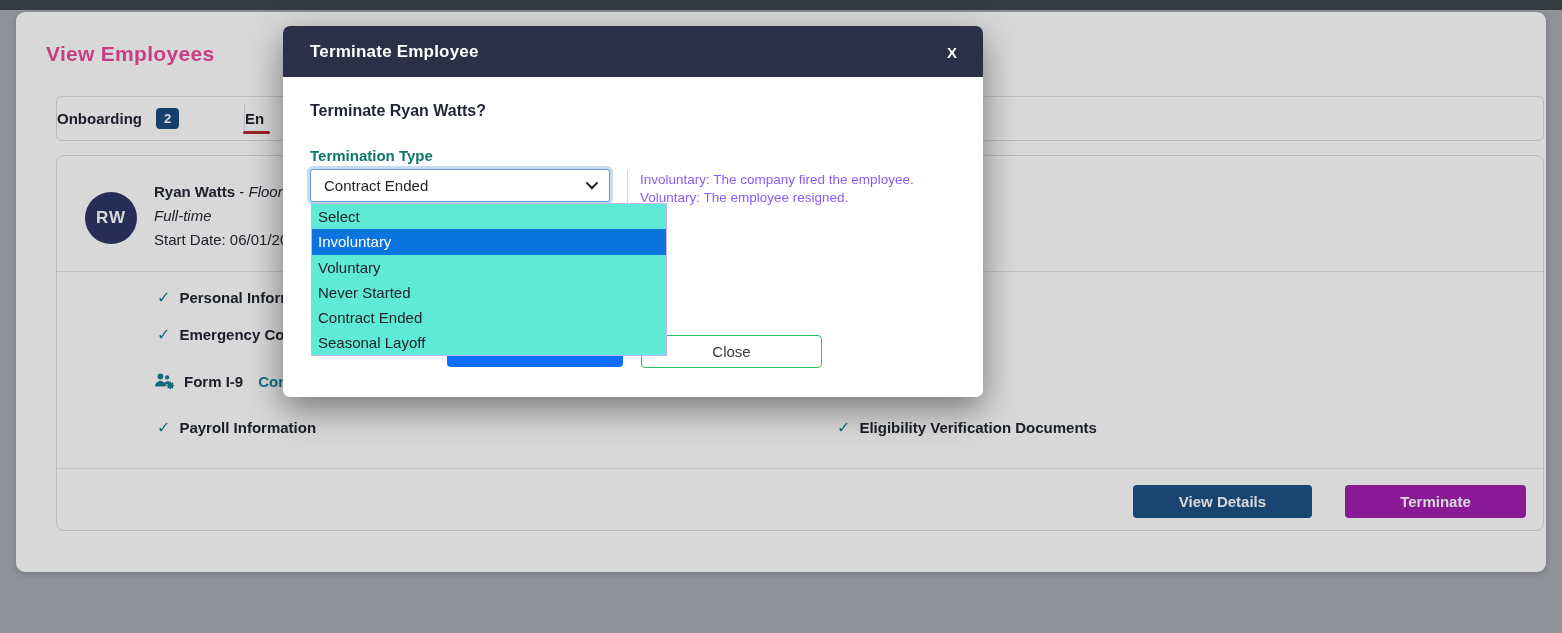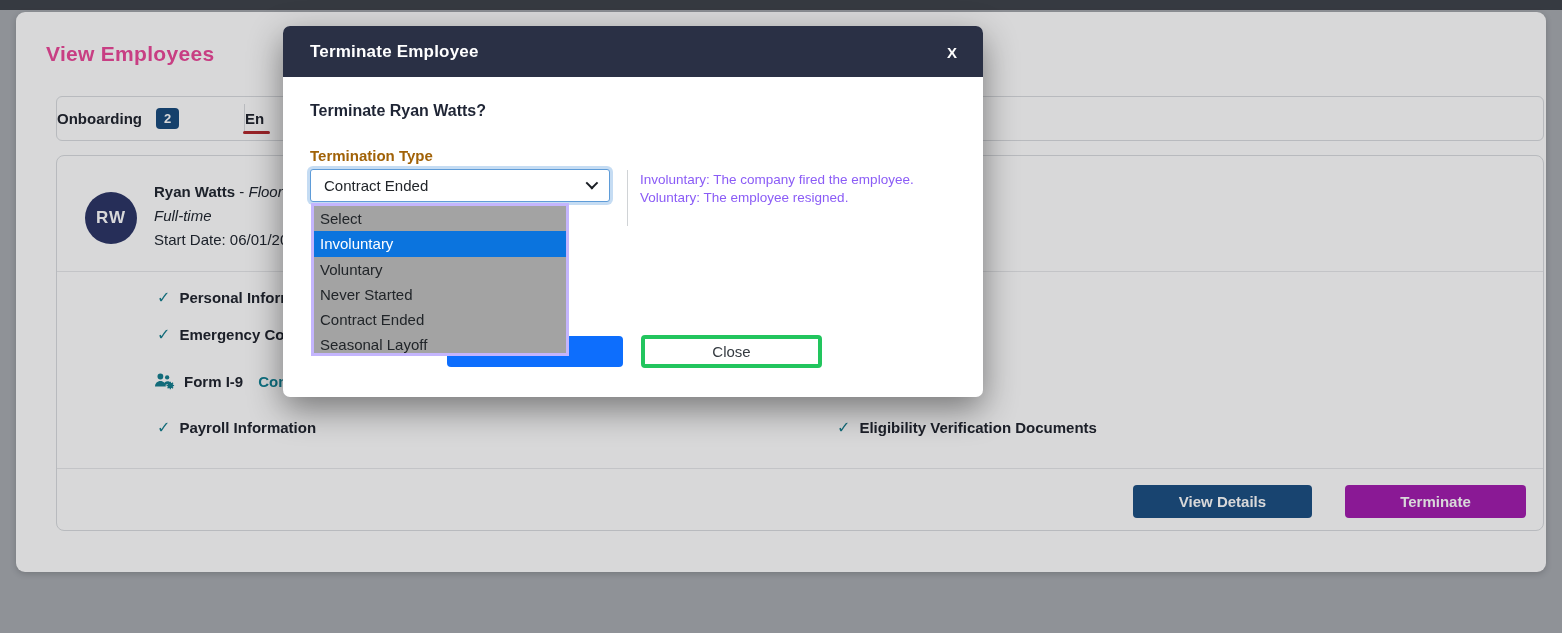--- a/index.html
+++ b/index.html
@@ -68,42 +68,42 @@
   .backdrop { position:absolute; inset:0; background:rgba(10,12,16,0.16); z-index:5; }
   .modal { position:absolute; left:283px; top:26px; width:700px; height:371px; z-index:10;
            background:#fff; border-radius:7px; box-shadow:0 12px 34px rgba(0,0,0,.45);padding-left:43px; }
   .modal-header { position:absolute; left:0; right:0; top:0; height:51px; background:#2a3045;
                   border-radius:7px 7px 0 0; display:flex; align-items:center; }
   .modal-title { margin-left:27px; color:#fff; font-size:17px; font-weight:700; letter-spacing:.2px; }
   .modal-close { position:absolute; right:18px; top:13px; width:26px; height:26px; background:none;
                  border:none; color:#fff; font-size:15px; font-weight:700; cursor:pointer;
                  font-family:inherit; }
   .modal-question { position:absolute; left:27px; top:76px; font-size:16px; font-weight:700; color:#1f2535; }
-  .field-label { position:absolute; left:27px; top:121px; font-size:15px; font-weight:700; color:#a16207; }
+  .field-label { position:absolute; left:27px; top:121px; font-size:15px; font-weight:700; color:#0f766e; }
 
   .select { position:absolute; left:27px; top:143px; width:300px; height:33px; background:#fff;
             border:1px solid #5f9cd8; border-radius:3px; box-shadow:0 0 0 3px rgba(90,155,220,.35);
             display:flex; align-items:center; cursor:pointer; }
   .select-value { margin-left:13px; font-size:15px; color:#212529; }
   .chevron { position:absolute; right:14px; top:10px; width:9px; height:9px;
              border-right:2.4px solid #1a1e24; border-bottom:2.4px solid #1a1e24;
              transform:rotate(45deg) translateY(-2px); }
 
   .helper-divider { position:absolute; left:344px; top:144px; width:1px; height:56px; background:#d0d3d6; }
   .helper { position:absolute; left:357px; top:145px; font-size:13.5px; line-height:18px; color:#8b5cf6; }
 
-  .listbox { position:absolute; left:28px; top:177px; width:258px; height:153px; background:#a3a3a3;
-             border:3px solid #c4b5fd; z-index:3; }
+  .listbox { position:absolute; left:28px; top:177px; width:356px; height:153px; background:#5eead4;
+             border:1px solid #c4b5fd; z-index:3; }
   .option { height:25.3px; line-height:25.3px; padding-left:6px; font-size:15px; color:#212529; cursor:pointer; }
   .option.selected { background:#0b74de; color:#fff; }
 
   .modal-submit { position:absolute; left:164px; top:310px; width:176px; height:31px;
                   background:#0d6efd; border:none; border-radius:4px; z-index:1; cursor:pointer; }
   .modal-close-btn { position:absolute; left:358px; top:309px; width:181px; height:33px;
-                  background:#fff; border:4px solid #22c55e; border-radius:4px; color:#343a40;
+                  background:#fff; border:1px solid #22c55e; border-radius:4px; color:#343a40;
                   font-size:15px; font-weight:500; font-family:inherit; cursor:pointer; z-index:2; }
 </style>
 </head>
 <body>
 
 <div id="stage">
 
   <div class="top-bar"></div>
 
   <div class="panel">

